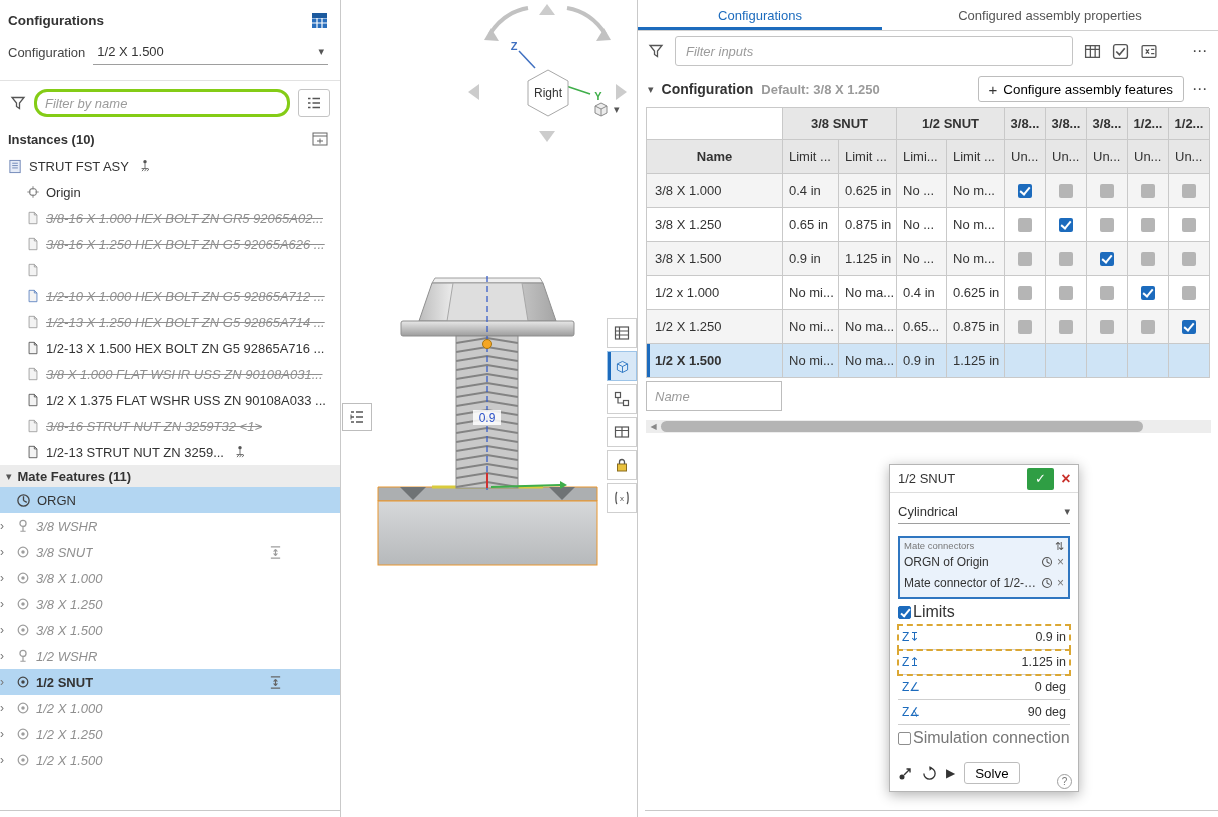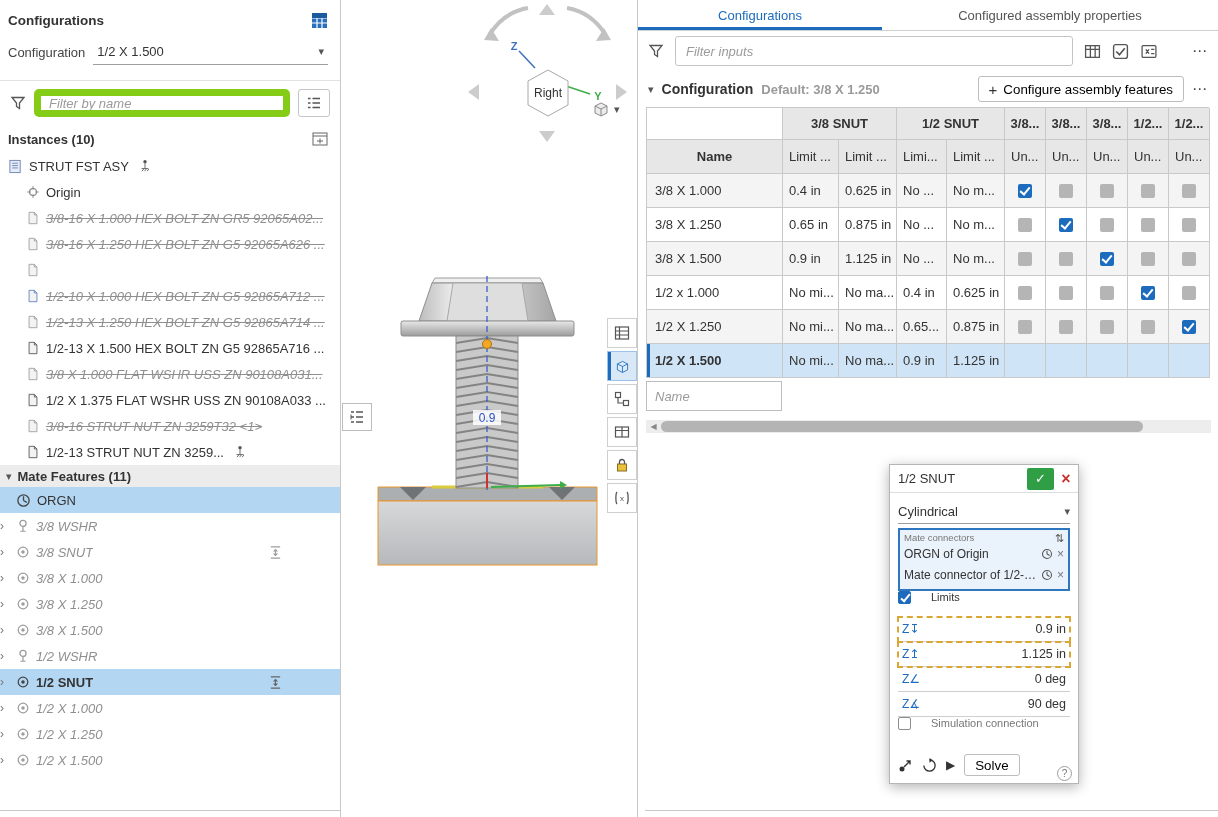--- a/index.html
+++ b/index.html
@@ -13,21 +13,21 @@
 
 .left-panel{position:absolute;left:0;top:0;width:341px;height:817px;border-right:1px solid #c9c9c9;background:#fff;overflow:hidden}
 .lp-header{display:flex;justify-content:space-between;align-items:center;height:32px;padding:8px 12px 0 8px}
 .lp-title{font-weight:bold;font-size:13.5px}
 .lp-config{display:flex;align-items:center;height:32px;padding:0 12px 0 8px;gap:8px;margin-top:4px}
 .lp-config-label{color:#444}
 .lp-select{flex:1;display:flex;justify-content:space-between;align-items:center;border-bottom:1px solid #9e9e9e;height:26px;padding:0 4px;cursor:pointer}
 .caret{color:#555;font-size:11px}
 .lp-divider{border-top:1px solid #e2e2e2;margin-top:12px}
 .lp-filter{display:flex;align-items:center;gap:8px;height:44px;padding:0 10px}
-.lp-input{flex:1;height:28px;border:7px solid #84cc16;border-radius:5px;padding:0 8px;color:#333}
+.lp-input{flex:1;height:28px;border:3px solid #84cc16;border-radius:13px;padding:0 8px;color:#333}
 .sqbtn{width:32px;height:28px;border:1px solid #c4c4c4;border-radius:3px;background:#fff;display:flex;align-items:center;justify-content:center;cursor:pointer}
 .lp-instances{display:flex;justify-content:space-between;align-items:center;height:28px;padding:0 12px 0 8px;font-weight:bold}
 .tree-row{display:flex;align-items:center;height:26px;gap:6px;padding-left:26px;cursor:pointer;white-space:nowrap;overflow:hidden}
 .tree-row.root{padding-left:8px}
 .t-label{overflow:hidden;text-overflow:ellipsis}
 .tree-row[data-state="suppressed"] .t-label{color:#8f8f8f;font-style:italic;text-decoration:line-through}
 .tree-row[data-state="suppressed"] .ico{color:#9d9d9d}
 .sec-header{display:flex;align-items:center;gap:6px;height:22px;background:#ececec;padding-left:6px;font-weight:bold;cursor:pointer}
 .mate-row{display:flex;align-items:center;height:26px;gap:6px;cursor:pointer;white-space:nowrap}
 .chev{color:#777;width:10px;font-size:12px;flex:none}
@@ -90,27 +90,27 @@
 .sb-arrow{position:absolute;left:1px;top:0;width:13px;height:13px;color:#888;display:flex;align-items:center;justify-content:center;font-size:8px;cursor:pointer}
 
 
 .dialog{position:absolute;left:251px;top:464px;width:190px;background:#fff;border:1px solid #b5b5b5;box-shadow:0 3px 12px rgba(0,0,0,.3);z-index:9;font-size:12px}
 .dlg-title{display:flex;align-items:center;height:28px;padding-left:8px;border-bottom:1px solid #ddd}
 .dlg-title .t{font-size:13px}
 .dlg-ok{margin-left:auto;width:27px;height:22px;background:#2f9e44;color:#fff;display:flex;align-items:center;justify-content:center;cursor:pointer;border-radius:2px;font-size:13px}
 .dlg-x{width:24px;height:22px;color:#c9312b;font-size:16px;font-weight:bold;display:flex;align-items:center;justify-content:center;cursor:pointer}
 .dlg-body{padding:6px 8px 6px;position:relative}
 .dlg-select{display:flex;justify-content:space-between;align-items:center;height:25px;border-bottom:1px solid #9e9e9e;cursor:pointer;font-size:13px}
-.mc-box{border:2px solid #2f76c0;background:#eaf2fb;margin-top:4px;padding:2px 4px 4px;position:relative}
+.mc-box{border:2px solid #2f76c0;background:#eaf2fb;margin-top:12px;padding:2px 4px 4px;position:relative}
 .mc-label{font-size:9.5px;color:#777}
 .mc-sort{position:absolute;right:4px;top:2px;color:#555;cursor:pointer;font-size:11px}
 .mc-row{display:flex;align-items:center;height:21px;gap:4px}
 .mc-row .t{flex:1;overflow:hidden;text-overflow:ellipsis;white-space:nowrap}
 .mc-x{color:#777;cursor:pointer}
-.chk-row{display:flex;align-items:flex-start;gap:20px;height:26px;font-size:11px}
+.chk-row{display:flex;align-items:center;gap:2px;height:26px;font-size:16px}
 .chk{width:13px;height:13px;border:1px solid #8e8e8e;border-radius:2px;background:#fff;flex:none}
 .chk.on{background:#1c6bbd;border-color:#1c6bbd;position:relative}
 .chk.on::after{content:"";position:absolute;left:4px;top:0;width:3px;height:8px;border:solid #fff;border-width:0 2px 2px 0;transform:rotate(40deg)}
 .fld{display:flex;align-items:center;height:25px;border-bottom:1px solid #cfcfcf;padding:0 4px;font-size:12.5px}
 .fld .fi{color:#1c6bbd;font-size:12px;width:28px;flex:none}
 .fld .fv{margin-left:auto}
 .fld.hl{outline:2px dashed #dba733;outline-offset:-1px}
 .dim{color:#777}
 .dlg-foot{display:flex;align-items:center;gap:9px;margin-top:10px;height:24px}
 .foot-ico{color:#333;cursor:pointer}

